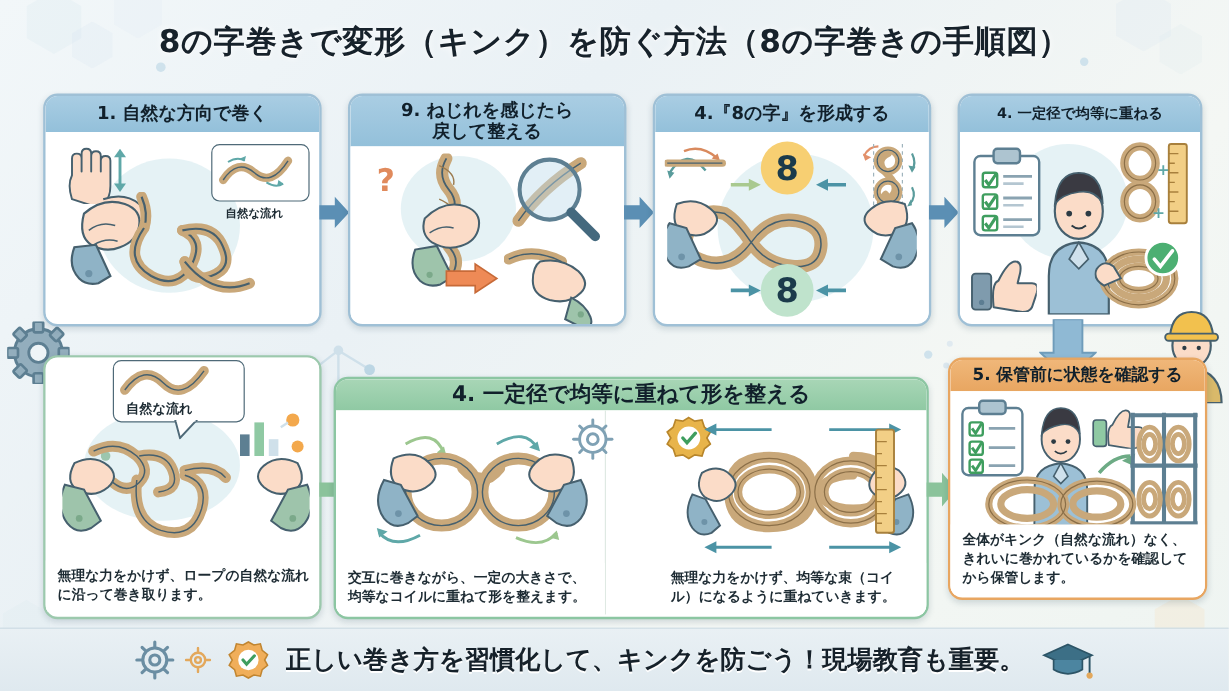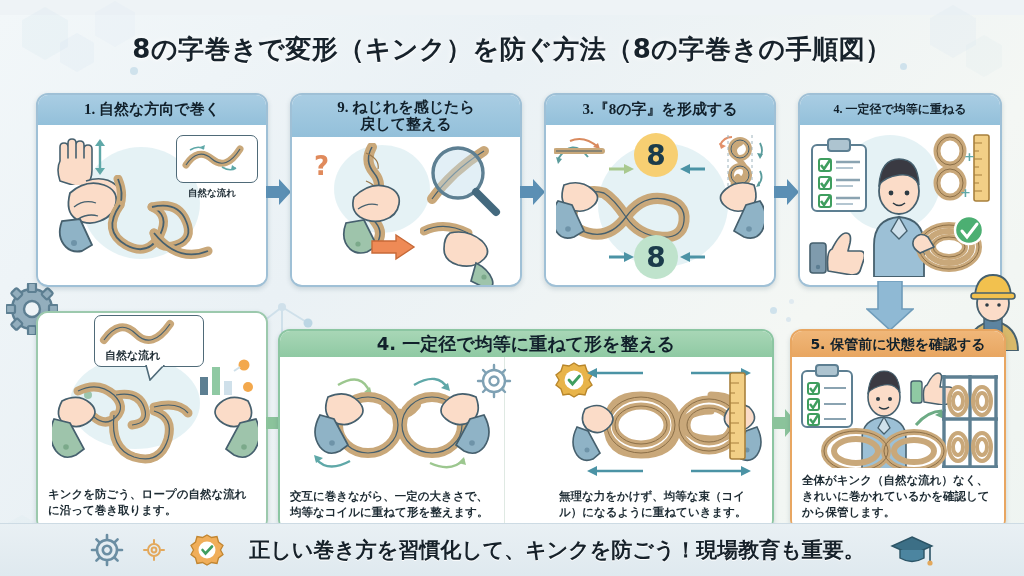--- a/index.html
+++ b/index.html
@@ -3,21 +3,21 @@
 <meta charset="utf-8">
 <style>
   html,body{margin:0;padding:0;}
   body{
     width:1024px;height:576px;overflow:hidden;
     font-family:"DejaVu Sans","Liberation Sans",sans-serif;
     background:#eef3f6;
     position:relative;
   }
   #root{position:absolute;inset:0;background:
-      linear-gradient(135deg,#f2f7f9 0%,#eaf1f5 35%,#f4f7f4 70%,#eef4f1 100%); margin-top: 15px;}
+      linear-gradient(135deg,#f2f7f9 0%,#eaf1f5 35%,#f4f7f4 70%,#eef4f1 100%);}
 
   
   .bg-deco{position:absolute;inset:0;pointer-events:none;}
   .hex{position:absolute;width:46px;height:53px;
        background:rgba(210,228,238,.45);
        clip-path:polygon(50% 0,100% 25%,100% 75%,50% 100%,0 75%,0 25%);}
   .hexO{position:absolute;width:46px;height:53px;
        background:rgba(247,222,190,.55);
        clip-path:polygon(50% 0,100% 25%,100% 75%,50% 100%,0 75%,0 25%);}
   .dot{position:absolute;border-radius:50%;}
@@ -34,21 +34,21 @@
   .card{position:absolute;background:#ffffff;border-radius:12px;
         border:2px solid #9fc0d6;overflow:hidden;
         box-shadow:0 2px 5px rgba(40,70,90,.18);}
   .card.green{border-color:#8cc6a2;}
   .card.orange{border-color:#e8a661;}
   .card.plain{border-color:#9cc9ad;}
 
   .card-head{width:100%;box-sizing:border-box;
        display:flex;align-items:center;justify-content:center;text-align:center;
        font-weight:700;color:#11202b;line-height:1.15;padding:3px 6px;}
-  .head-blue{background:linear-gradient(180deg,#a9cde3 0%,#93c0da 100%);font-size:15px;font-family:Liberation Serif, serif;}
+  .head-blue{background:linear-gradient(180deg,#a9cde3 0%,#93c0da 100%);font-size:15px;}
   .head-green{background:linear-gradient(180deg,#a8d6b6 0%,#8fc9a3 100%);font-size:18px;}
   .head-orange{background:linear-gradient(180deg,#f0b779 0%,#e8a661 100%);font-size:15px;}
 
   .card-body{position:relative;width:100%;background:#fff;}
   .caption{position:absolute;left:0;bottom:0;width:100%;box-sizing:border-box;
       padding:5px 8px 6px 10px;font-size:11.5px;font-weight:700;color:#1d2b33;
       line-height:1.38;background:#fff;}
 
   
   .arrow-r{position:absolute;}
@@ -58,21 +58,21 @@
       justify-content:center;font-weight:800;color:#1b3b4b;}
   .bubble{position:absolute;background:#fff;border:1.6px solid #4f6a78;
       border-radius:7px;box-sizing:border-box;}
   .bubble-label{position:absolute;font-size:9.5px;font-weight:700;color:#1d2b33;
       white-space:nowrap;}
   .qmark{position:absolute;font-size:26px;font-weight:800;color:#e08a5c;}
 
   
   .banner{position:absolute;left:0;bottom:0;width:1024px;height:52px;
      background:linear-gradient(180deg,#e9f0f4 0%,#dfe9ef 100%);
-     display:flex;align-items:center;justify-content:center;gap:25px;
+     display:flex;align-items:center;justify-content:center;gap:14px;
      border-top:1px solid #cddbe4;}
   .banner-text{font-size:21px;font-weight:700;color:#16212a;white-space:nowrap;
      text-shadow:0 1px 0 #fff;}
 </style>
 </head>
 <body>
 
 <div id="root">
 
   <div class="bg-deco">
@@ -219,21 +219,21 @@
     </div>
   </div>
 
   <div class="arrow-r" style="left:520px;top:162px;">
     <svg width="26" height="30">
         <path d="M0 9 L13 9 L13 2 L25 15 L13 28 L13 21 L0 21 Z" fill="#5b8fb4"></path>
       </svg>
   </div>
 
   <div class="card" style="left:544px;top:78px;width:228px;height:190px;">
-    <div class="card-head head-blue" style="height:30px;">3.『8の字』を形成する</div>
+    <div class="card-head head-blue" style="height:30px;">4.『8の字』を形成する</div>
     <div class="card-body" style="height:158px;">
       <div class="blob" style="left:52px;top:18px;width:130px;height:124px;"></div>
 
       <svg style="position:absolute;left:8px;top:8px;" width="52" height="34">
         <path d="M4 26 q14 -22 30 -2" fill="none" stroke="#5a9c9c" stroke-width="2"></path>
         <path d="M2 24 l6 2 l-4 5 z" fill="#5a9c9c"></path>
         <path d="M16 8 q14 -6 28 6" fill="none" stroke="#d98a5e" stroke-width="2"></path>
         <path d="M46 16 l-2 -6 l-5 4 z" fill="#d98a5e"></path>
         <line x1="2" y1="18" x2="48" y2="18" stroke="#c9a87a" stroke-width="6" stroke-linecap="round"></line>
         <line x1="2" y1="18" x2="48" y2="18" stroke="#46606e" stroke-width="1"></line>
@@ -444,21 +444,21 @@
         </g>
 
         <path d="M10 28 q16 -8 28 2 q10 9 0 18 q-12 10 -26 2 q-10 -7 -2 -22 z" fill="#fbdcc8" stroke="#46606e" stroke-width="1.7"></path>
         <path d="M2 46 q-8 18 2 32 q8 10 20 4 l8 -6 l-14 -26 z" fill="#9ec4ab" stroke="#46606e" stroke-width="1.7"></path>
         <circle cx="14" cy="74" r="2.8" fill="#7ba98a"></circle>
 
         <path d="M196 28 q-16 -8 -28 2 q-10 9 0 18 q12 10 26 2 q10 -7 2 -22 z" fill="#fbdcc8" stroke="#46606e" stroke-width="1.7"></path>
         <path d="M204 46 q8 18 -2 32 q-8 10 -20 4 l-8 -6 l14 -26 z" fill="#9ec4ab" stroke="#46606e" stroke-width="1.7"></path>
         <circle cx="192" cy="74" r="2.8" fill="#7ba98a"></circle>
       </svg>
-      <div class="caption">キンクを防ごう、ロープの自然な流れに沿って巻き取ります。</div>
+      <div class="caption">無理な力をかけず、ロープの自然な流れに沿って巻き取ります。</div>
     </div>
   </div>
 
   <div class="arrow-r" style="left:266px;top:392px;">
     <svg width="26" height="32">
         <path d="M0 10 L13 10 L13 2 L25 16 L13 30 L13 22 L0 22 Z" fill="#8bc39b"></path>
       </svg>
   </div>
 
   <div class="card green" style="left:278px;top:314px;width:492px;height:198px;">
@@ -576,21 +576,21 @@
       </div>
     </div>
   </div>
 
   <div class="arrow-r" style="left:772px;top:392px;">
     <svg width="26" height="32">
         <path d="M0 10 L13 10 L13 2 L25 16 L13 30 L13 22 L0 22 Z" fill="#8bc39b"></path>
       </svg>
   </div>
 
-  <div class="card orange" style="left:790px;top:314px;width:212px;height:198px;">
+  <div class="card orange" style="left:790px;top:298px;width:212px;height:198px;">
     <div class="card-head head-orange" style="height:26px;font-size:14px;">5. 保管前に状態を確認する</div>
     <div class="card-body" style="height:170px;">
 
       <svg style="position:absolute;left:6px;top:6px;" width="58" height="66">
         <rect x="4" y="8" width="50" height="56" rx="5" fill="#fff" stroke="#5d7f92" stroke-width="2"></rect>
         <rect x="18" y="2" width="22" height="11" rx="3" fill="#adc4d0" stroke="#5d7f92" stroke-width="2"></rect>
         <g>
           <rect x="10" y="20" width="11" height="11" rx="2" fill="#fff" stroke="#3f9e5f" stroke-width="2"></rect>
           <path d="M12 25 l3 4 l5 -8" fill="none" stroke="#3f9e5f" stroke-width="2.4"></path>
           <line x1="26" y1="25" x2="48" y2="25" stroke="#8aa3b1" stroke-width="2.2"></line>

